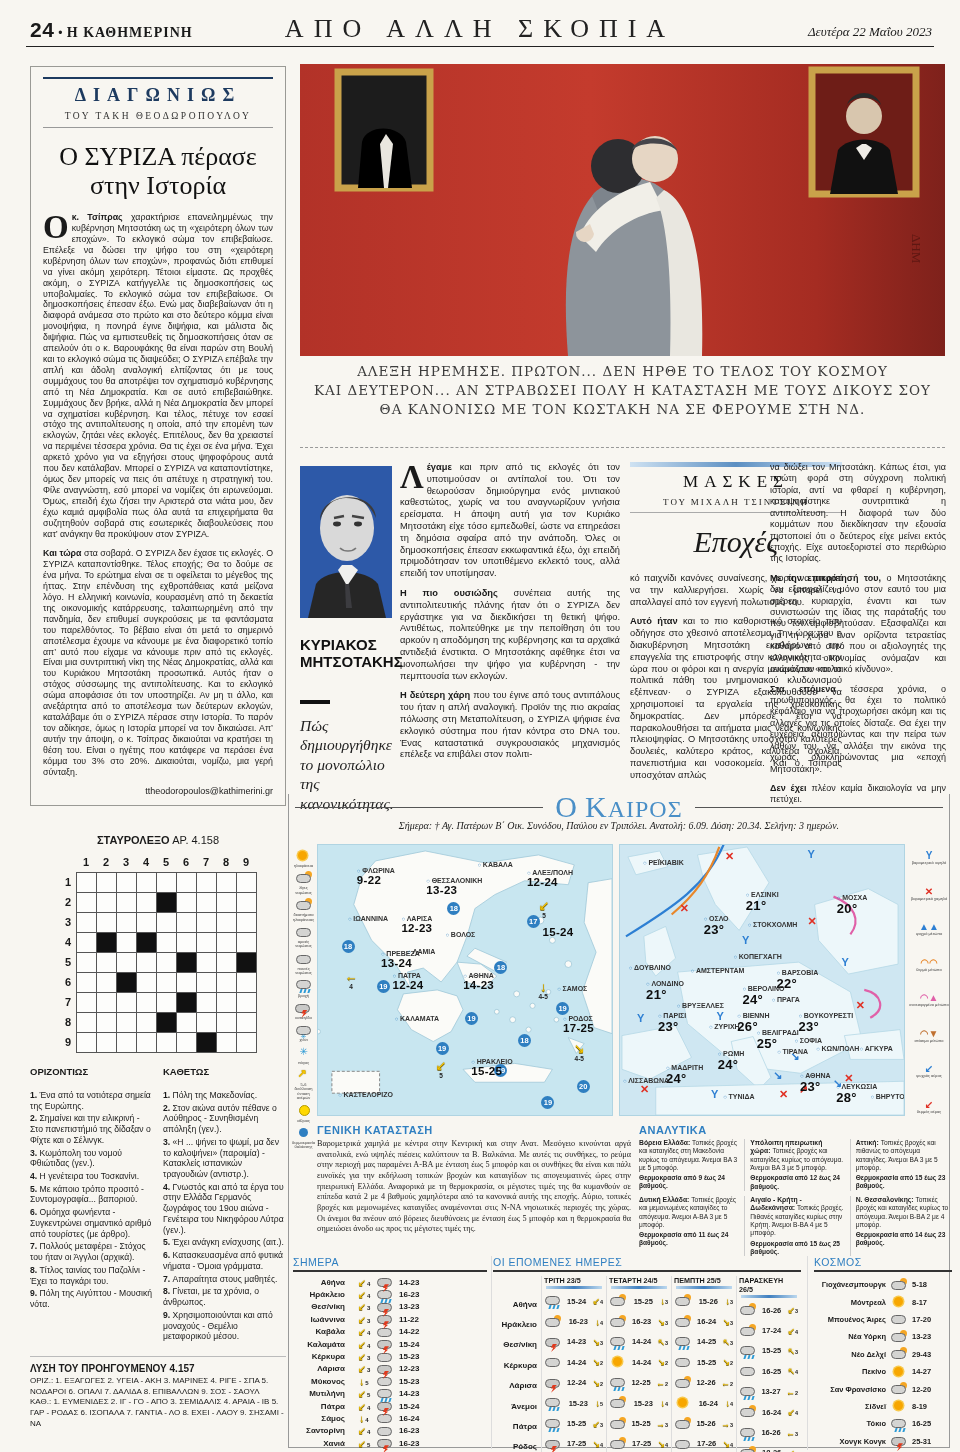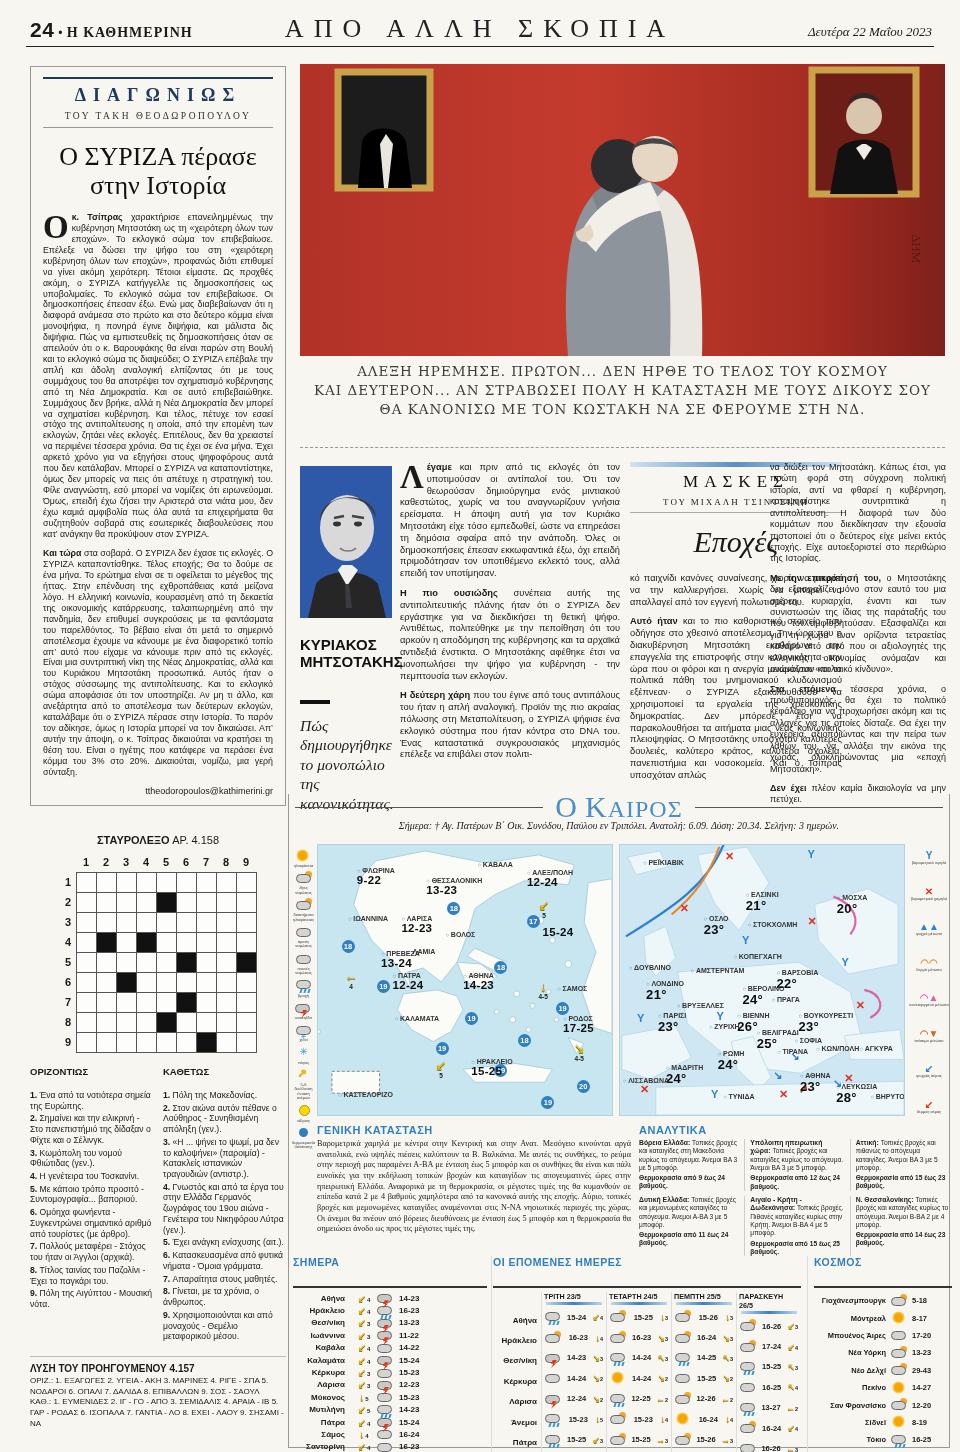--- a/index.html
+++ b/index.html
@@ -108,22 +108,22 @@
   .wsec-h{color:#2f7fc1;font-weight:bold;font-size:11px;letter-spacing:.5px;margin-bottom:3px;}
   .geniki{left:28px;top:330px;width:314px;}
   .geniki .txt{font-size:8.2px;line-height:1.3;text-align:justify;font-family:"Liberation Serif",serif;}
   .analyt{left:350px;top:330px;width:310px;}
   .ab-grid{display:grid;grid-template-columns:1fr 1fr 1fr;column-gap:6px;row-gap:5px;}
   .ab{font-size:6.6px;line-height:1.25;color:#222;padding-left:5px;border-left:1px solid #ccc;}
   .ab:first-child,.ab:nth-child(4){border-left:none;padding-left:0;}
   .ab b{font-size:6.8px;}
   .abt{font-weight:bold;margin-top:2px;}
   .btab{position:absolute;top:462px;}
-  .btab-h{font-weight:bold;color:#2f7fc1;font-size:10.5px;letter-spacing:.5px;border-bottom:2px solid #333;
-      padding-bottom:18px;margin-bottom:4px;}
+  .btab-h{font-weight:normal;color:#2f7fc1;font-size:10.5px;letter-spacing:.5px;border-bottom:2px solid #333;
+      padding-bottom:2px;margin-bottom:4px;}
   .simera{left:4px;width:194px;border-right:1px solid #ddd;padding-right:4px;}
   .sr{display:flex;align-items:center;height:12.4px;font-size:8px;}
   .src{width:52px;text-align:right;padding-right:6px;font-weight:bold;color:#222;}
   .sr .wa{width:26px;text-align:center;}
   .sr .wag{font-size:10px;}
   .sr .wab{display:inline;font-size:6px;margin-left:1px;}
   .sr .ic{margin-right:6px;}
   .srt{font-weight:bold;}
   .ndays{left:204px;width:308px;}
   .nd-wrap{display:flex;}

